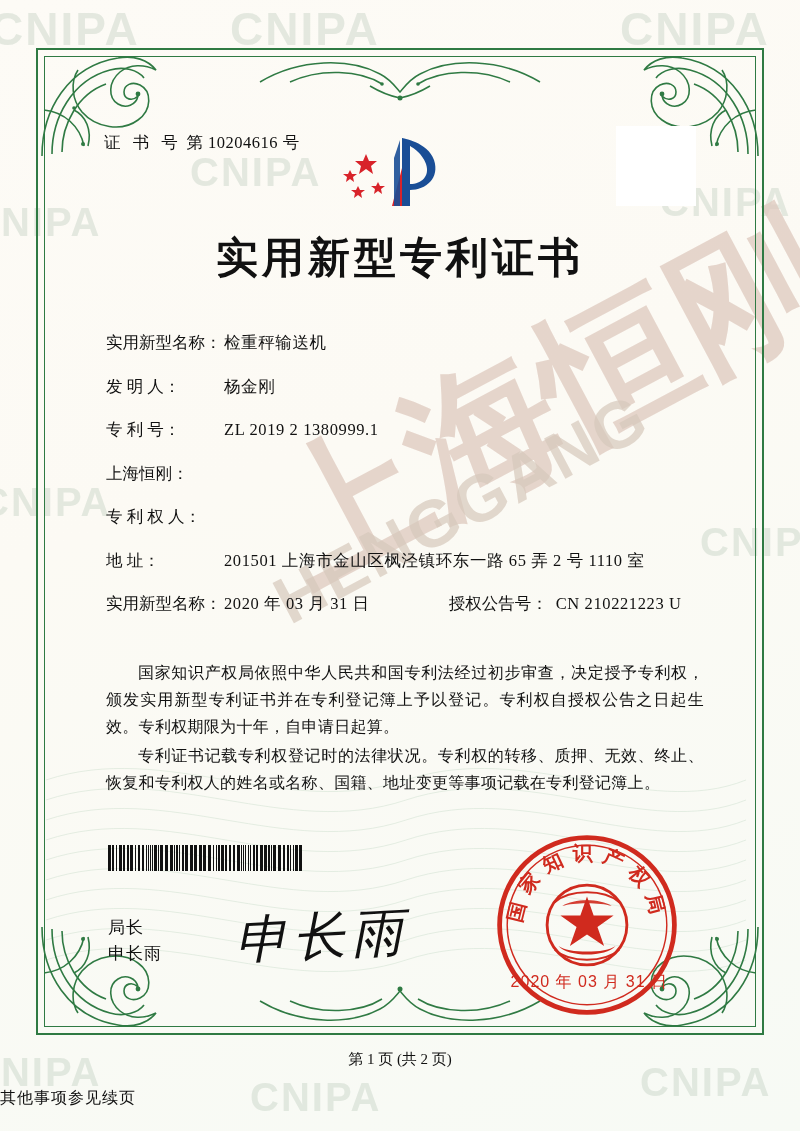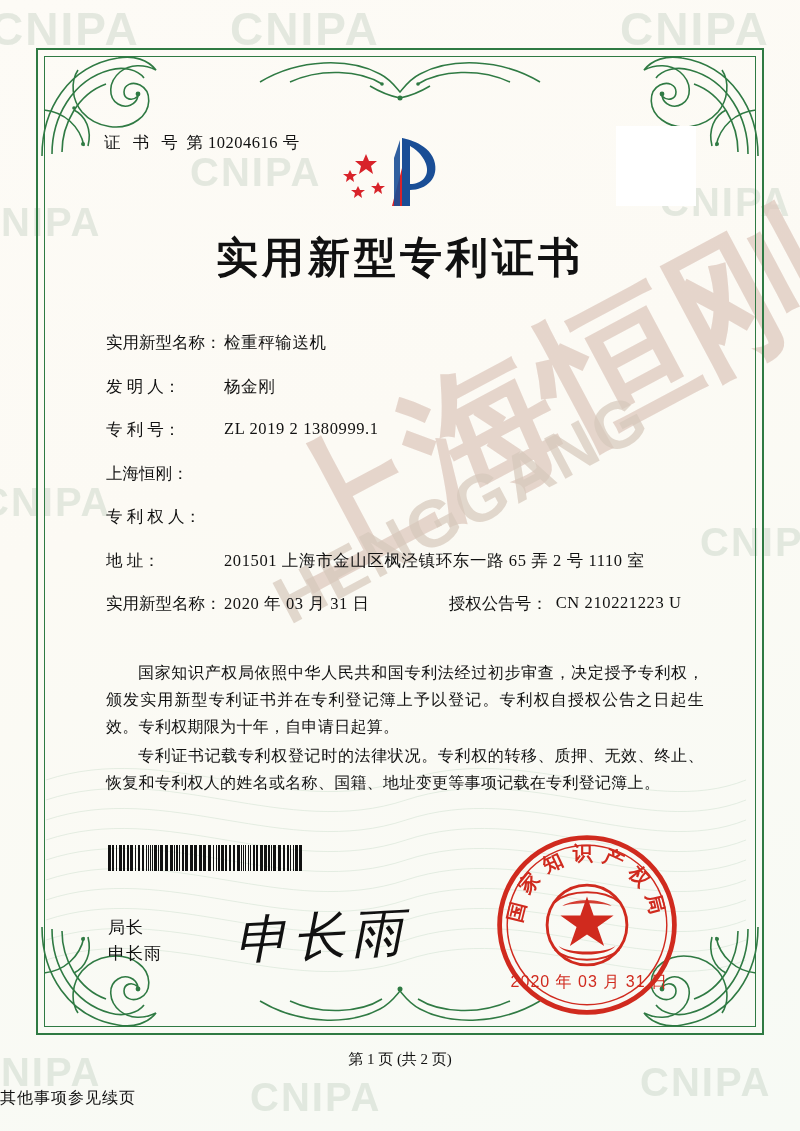--- a/index.html
+++ b/index.html
@@ -168,21 +168,21 @@
   .fields {
     position: absolute;
     left: 46px;
     right: 30px;
     top: 262px;
     font-size: 16.5px;
     color: #111;
   }
   .field-row {
     display: flex;
-    align-items: flex-start;
+    align-items: center;
     margin-bottom: 21.5px;
     white-space: nowrap;
   }
   .field-label {
     width: 118px;
     flex: 0 0 118px;
     letter-spacing: 0px;
   }
   .field-value { flex: 1; letter-spacing: 0.6px; }
   .field-row.split .field-value { flex: 0 0 auto; }

